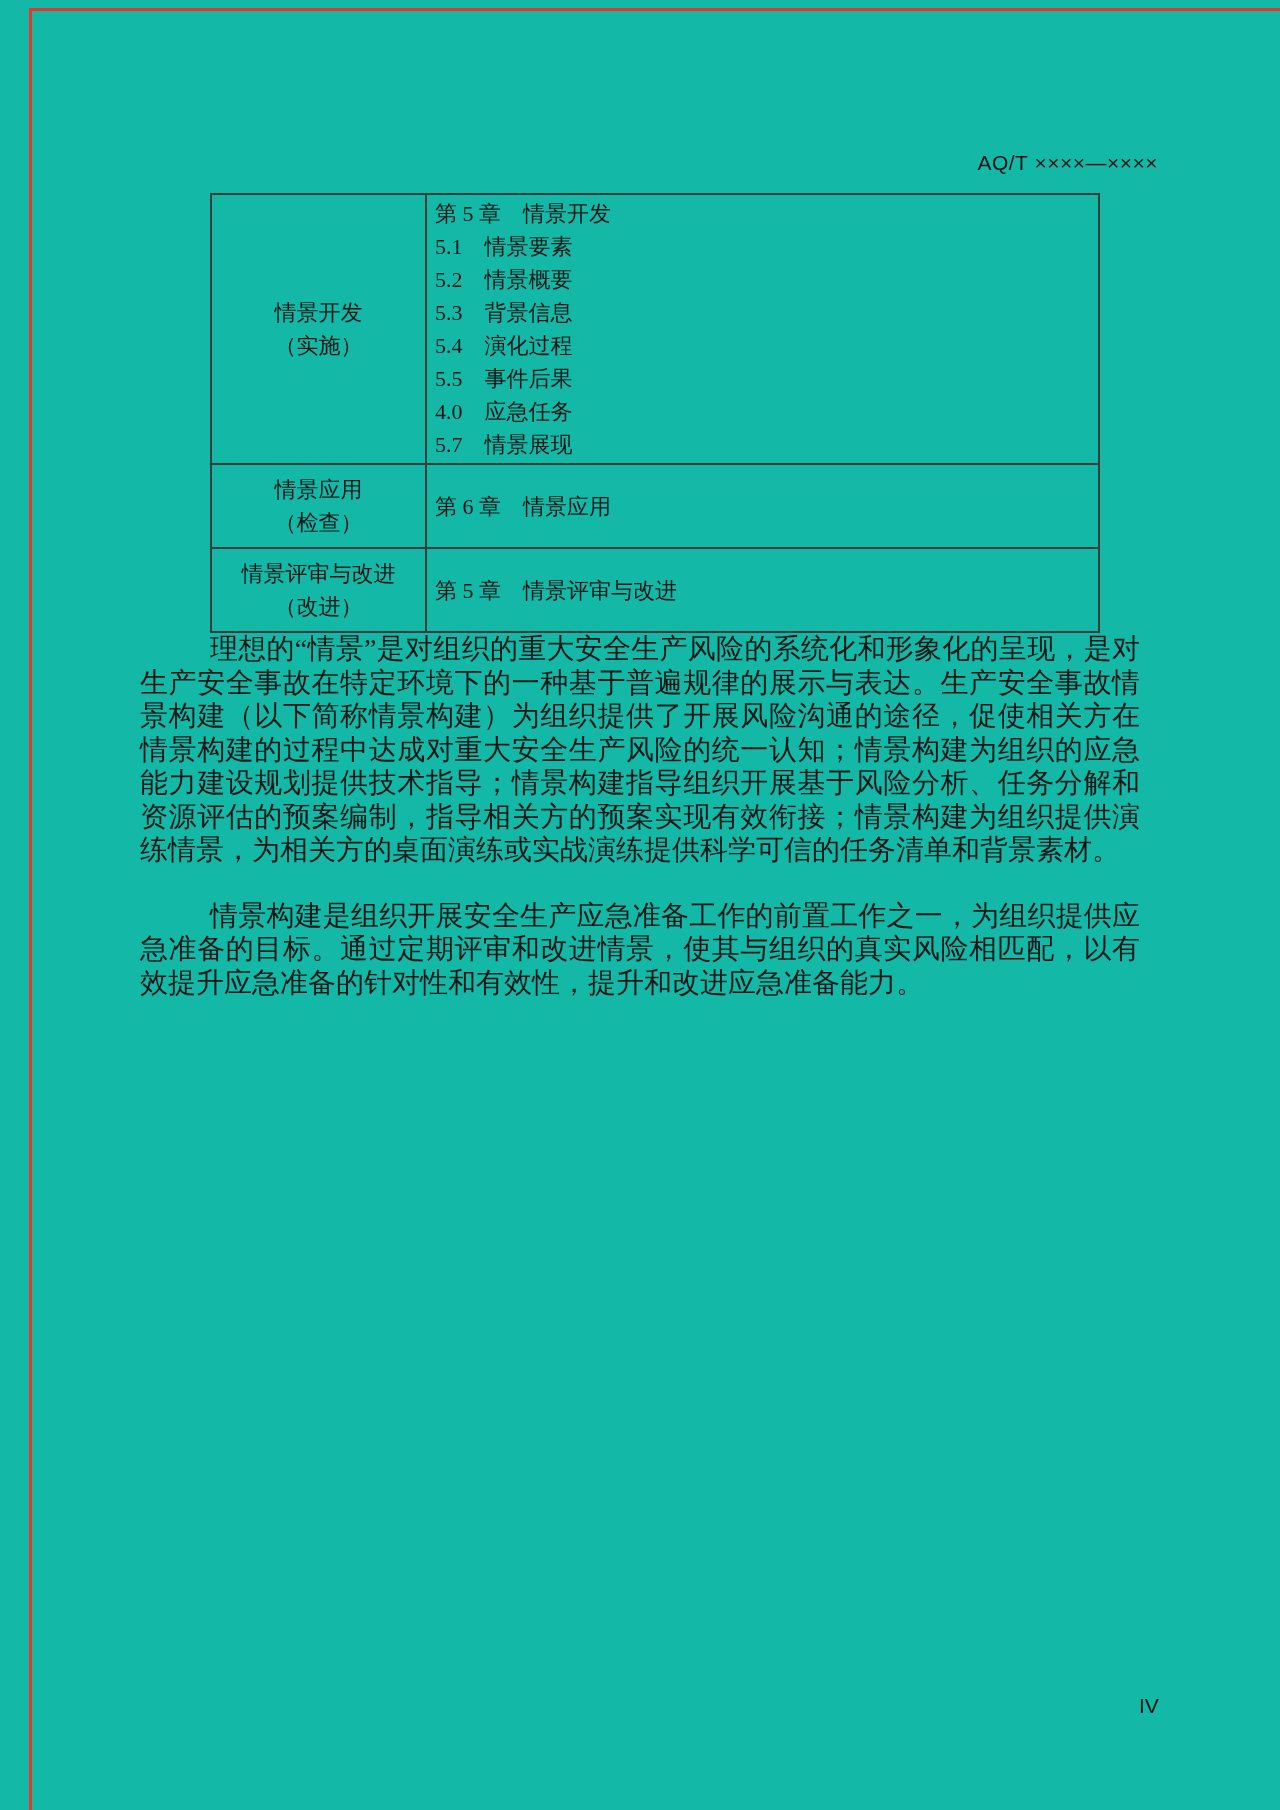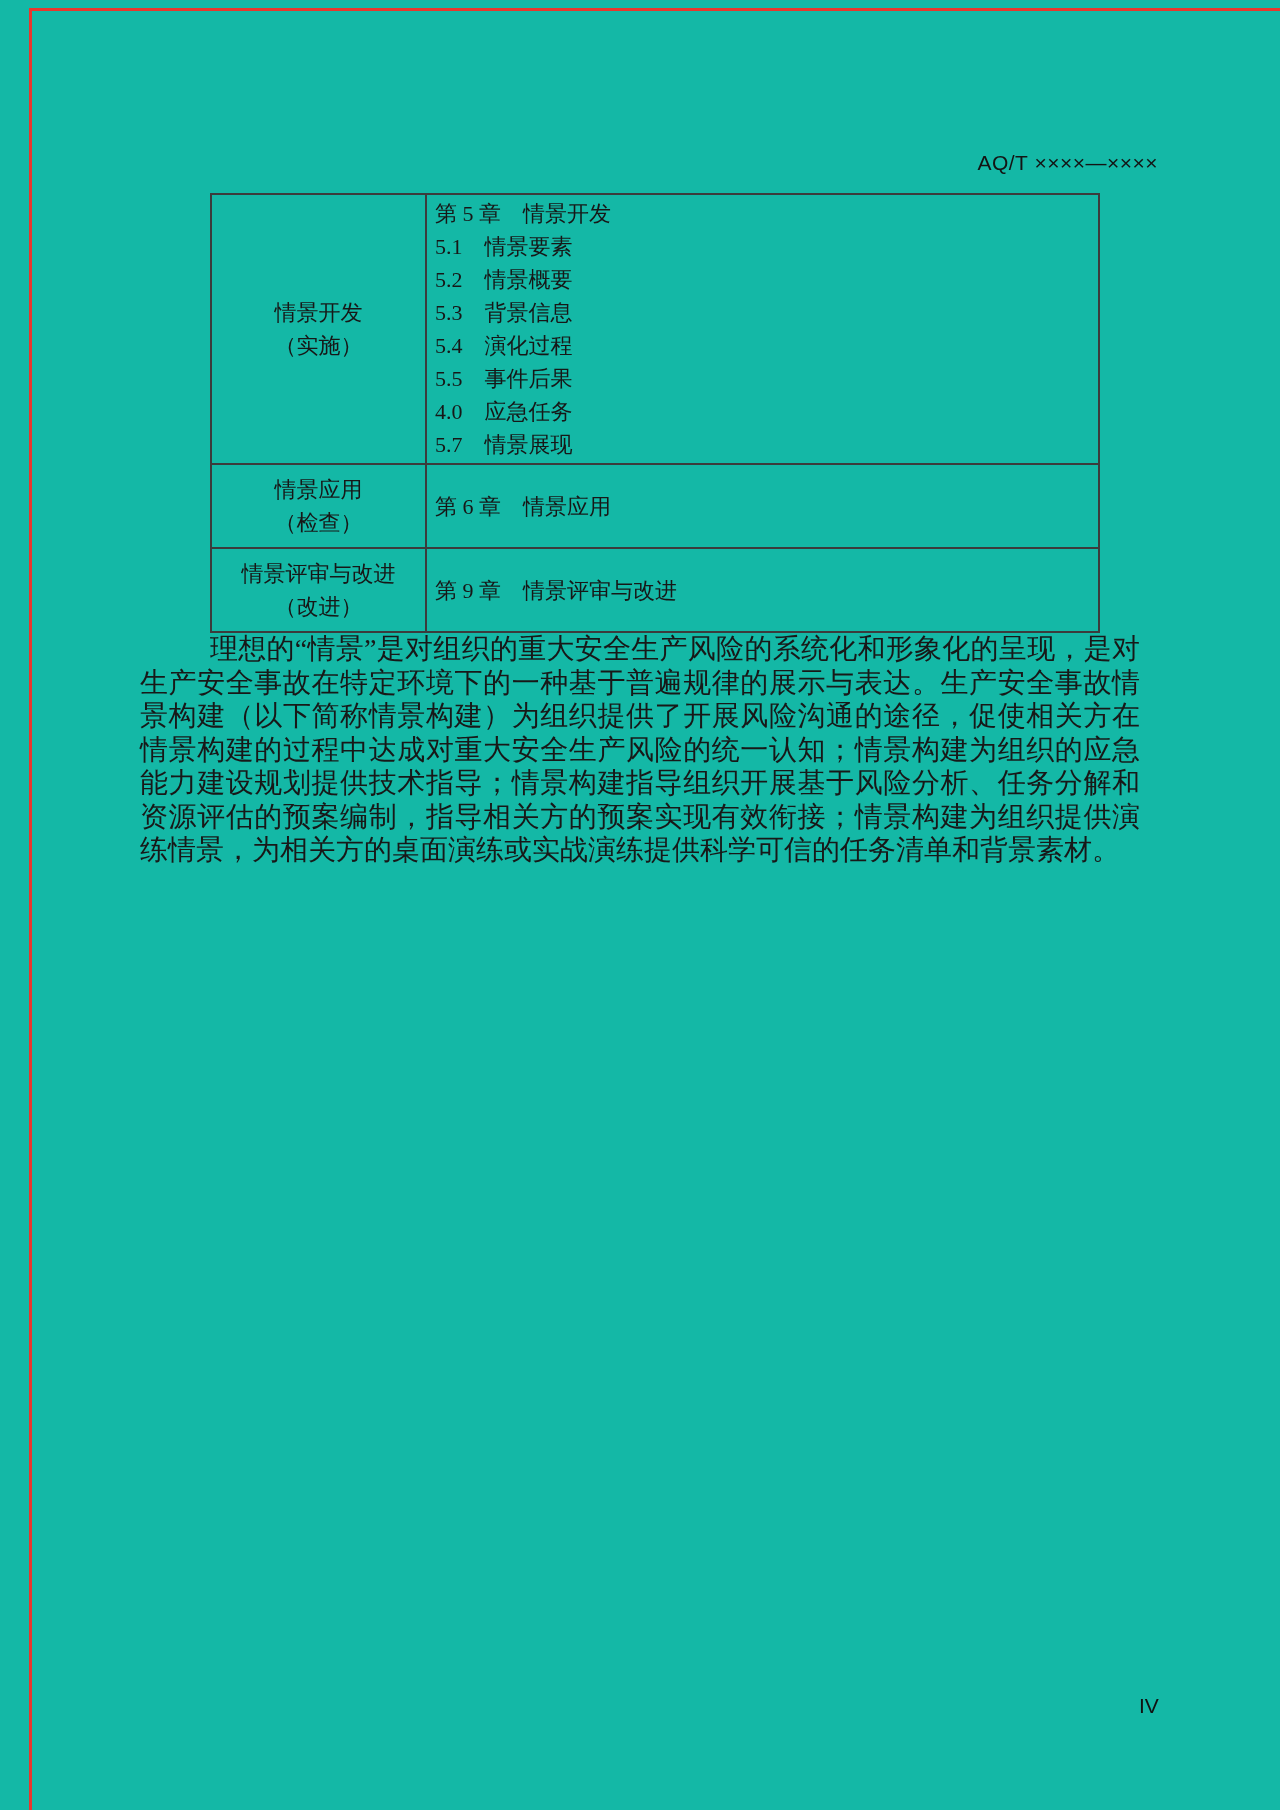--- a/index.html
+++ b/index.html
@@ -136,25 +136,26 @@
       <td class="chapters-cell">
         <div class="chapter-line">第 6 章　情景应用</div>
       </td>
     </tr>
     <tr class="row-rev">
       <td class="stage-cell">
         <div>情景评审与改进</div>
         <div>（改进）</div>
       </td>
       <td class="chapters-cell">
-        <div class="chapter-line">第 9 章　情景评审与改进</div>
+        <div class="chapter-line">第 5 章　情景评审与改进</div>
       </td>
     </tr>
   </tbody>
     </table>
 
   <div class="body-text">
     <p>理想的“情景”是对组织的重大安全生产风险的系统化和形象化的呈现，是对生产安全事故在特定环境下的一种基于普遍规律的展示与表达。生产安全事故情景构建（以下简称情景构建）为组织提供了开展风险沟通的途径，促使相关方在情景构建的过程中达成对重大安全生产风险的统一认知；情景构建为组织的应急能力建设规划提供技术指导；情景构建指导组织开展基于风险分析、任务分解和资源评估的预案编制，指导相关方的预案实现有效衔接；情景构建为组织提供演练情景，为相关方的桌面演练或实战演练提供科学可信的任务清单和背景素材。</p>
+    <p>情景构建是组织开展安全生产应急准备工作的前置工作之一，为组织提供应急准备的目标。通过定期评审和改进情景，使其与组织的真实风险相匹配，以有效提升应急准备的针对性和有效性，提升和改进应急准备能力。</p>
   </div>
 
   <div class="page-number">IV</div>
 
 </div>
 
 </body></html>

